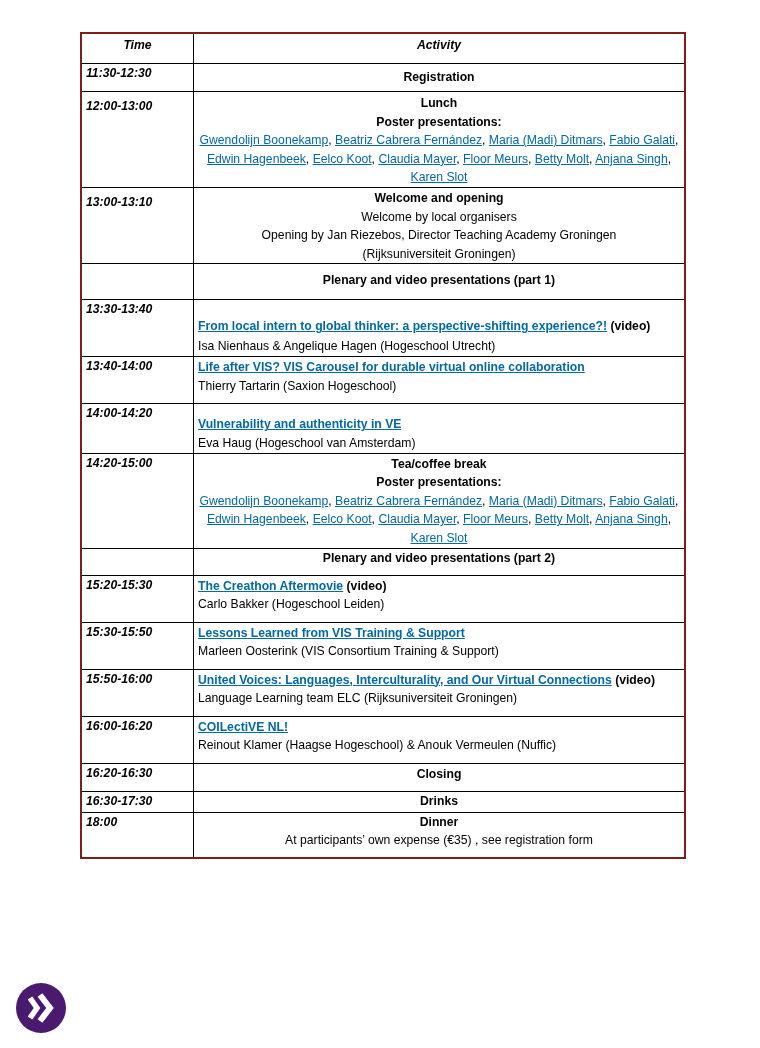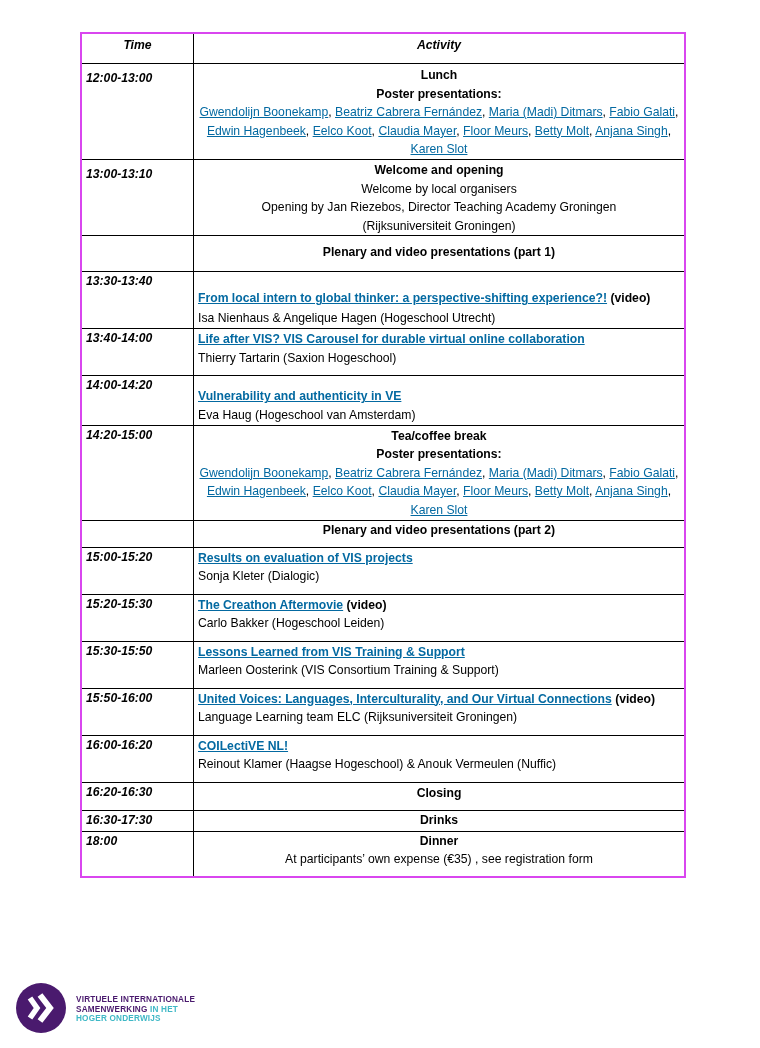--- a/index.html
+++ b/index.html
@@ -1,17 +1,17 @@
 <!DOCTYPE html>
 <html><head>
 <meta charset="utf-8">
 <style>
   html, body { margin:0; padding:0; background:#fff; }
   body { width:760px; height:1048px; position:relative; font-family:"Liberation Sans", sans-serif; color:#000; overflow:hidden; }
-  table.prog { position:absolute; left:80px; top:32px; width:606px; border-collapse:collapse; border:2px solid #d946ef; font-size:12.2px; line-height:18.6px; }
+  table.prog { position:absolute; left:80px; top:32px; width:606px; border-collapse:collapse; border:2px solid #7f1d1d; font-size:12.2px; line-height:18.6px; }
   table.prog td, table.prog th { border:1px solid #000; padding:0 4px; vertical-align:top; }
   table.prog th { font-weight:bold; font-style:italic; text-align:center; height:27px; vertical-align:top; padding-top:2px; }
   td.time { width:103px; font-weight:bold; font-style:italic; vertical-align:middle; }
   td.time.top { vertical-align:top; padding-top:5px; }
   td.c { text-align:center; }
   .b { font-weight:bold; }
   a { color:#0369a1; text-decoration:underline; }
   a.b { font-weight:bold; }
   .logo { position:absolute; left:16px; top:983px; width:200px; height:52px; }
   .logo-circle { position:absolute; left:0; top:0; width:50px; height:50px; border-radius:50%; background:#4a1a6e; }
@@ -19,20 +19,24 @@
   .l1 { color:#4a1a6e; } .l2a { color:#4a1a6e; } .l2b { color:#3fb8c6; } .l3 { color:#3fb8c6; }
 </style>
 </head>
 <body>
 
 <table class="prog">
   <tbody>
       <tr>
     <th style="width:103px">Time</th>
     <th>Activity</th>
+  </tr>
+  <tr style="height:28px">
+    <td class="time">11:30-12:30</td>
+    <td class="c b" style="vertical-align:middle">Registration</td>
   </tr>
   <tr>
     <td class="time top">12:00-13:00</td>
     <td class="c" style="padding-top:2px">
       <div class="b">Lunch</div>
       <div class="b">Poster presentations:</div>
       <div class="poster-list"><a href="#">Gwendolijn Boonekamp</a><span>, </span><a href="#">Beatriz Cabrera Fernández</a><span>, </span><a href="#">Maria (Madi) Ditmars</a><span>, </span><a href="#">Fabio Galati</a><span>, </span><a href="#">Edwin Hagenbeek</a><span>, </span><a href="#">Eelco Koot</a><span>, </span><a href="#">Claudia Mayer</a><span>, </span><a href="#">Floor Meurs</a><span>, </span><a href="#">Betty Molt</a><span>, </span><a href="#">Anjana Singh</a><span>, </span><a href="#">Karen Slot</a></div>
     </td>
   </tr>
   <tr>
@@ -75,27 +79,20 @@
       <div class="b">Tea/coffee break</div>
       <div class="b">Poster presentations:</div>
       <div class="poster-list"><a href="#">Gwendolijn Boonekamp</a><span>, </span><a href="#">Beatriz Cabrera Fernández</a><span>, </span><a href="#">Maria (Madi) Ditmars</a><span>, </span><a href="#">Fabio Galati</a><span>, </span><a href="#">Edwin Hagenbeek</a><span>, </span><a href="#">Eelco Koot</a><span>, </span><a href="#">Claudia Mayer</a><span>, </span><a href="#">Floor Meurs</a><span>, </span><a href="#">Betty Molt</a><span>, </span><a href="#">Anjana Singh</a><span>, </span><a href="#">Karen Slot</a></div>
     </td>
   </tr>
   <tr style="height:27px">
     <td class="time"></td>
     <td class="c b" style="vertical-align:top">Plenary and video presentations (part 2)</td>
   </tr>
   <tr style="height:47px">
-    <td class="time">15:00-15:20</td>
-    <td style="padding-top:1px">
-      <a href="#" class="b">Results on evaluation of VIS projects</a><span class="b"></span>
-      <div>Sonja Kleter (Dialogic)</div>
-    </td>
-  </tr>
-  <tr style="height:47px">
     <td class="time">15:20-15:30</td>
     <td style="padding-top:1px">
       <a href="#" class="b">The Creathon Aftermovie</a><span class="b"> (video)</span>
       <div>Carlo Bakker (Hogeschool Leiden)</div>
     </td>
   </tr>
   <tr style="height:47px">
     <td class="time">15:30-15:50</td>
     <td style="padding-top:1px">
       <a href="#" class="b">Lessons Learned from VIS Training &amp; Support</a><span class="b"></span>
@@ -134,18 +131,13 @@
 </tbody>
   </table>
 
 <div class="logo">
   <div class="logo-circle">
     <svg width="50" height="50" viewBox="0 0 50 50">
       <polyline points="14,15 21,25 14,35" fill="none" stroke="#fff" stroke-width="5.5" stroke-linejoin="miter"></polyline>
       <polyline points="24,12 34,25 24,38" fill="none" stroke="#fff" stroke-width="6" stroke-linejoin="miter"></polyline>
     </svg>
   </div>
-  <div class="logo-text">
-    <div class="l1">VIRTUELE INTERNATIONALE</div>
-    <div><span class="l2a">SAMENWERKING</span><span class="l2b"> IN HET</span></div>
-    <div class="l3">HOGER ONDERWIJS</div>
-  </div>
 </div>
 
 </body></html>

